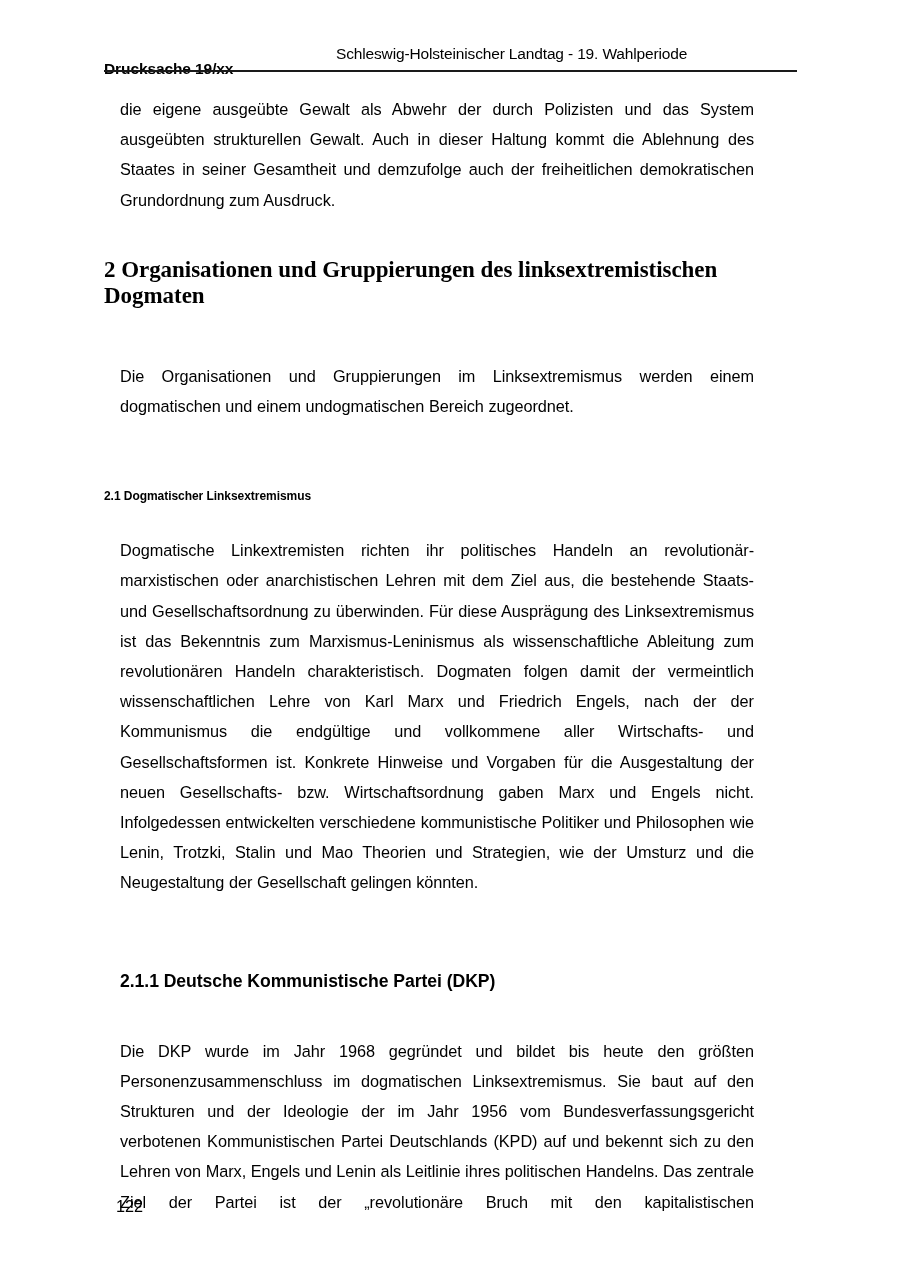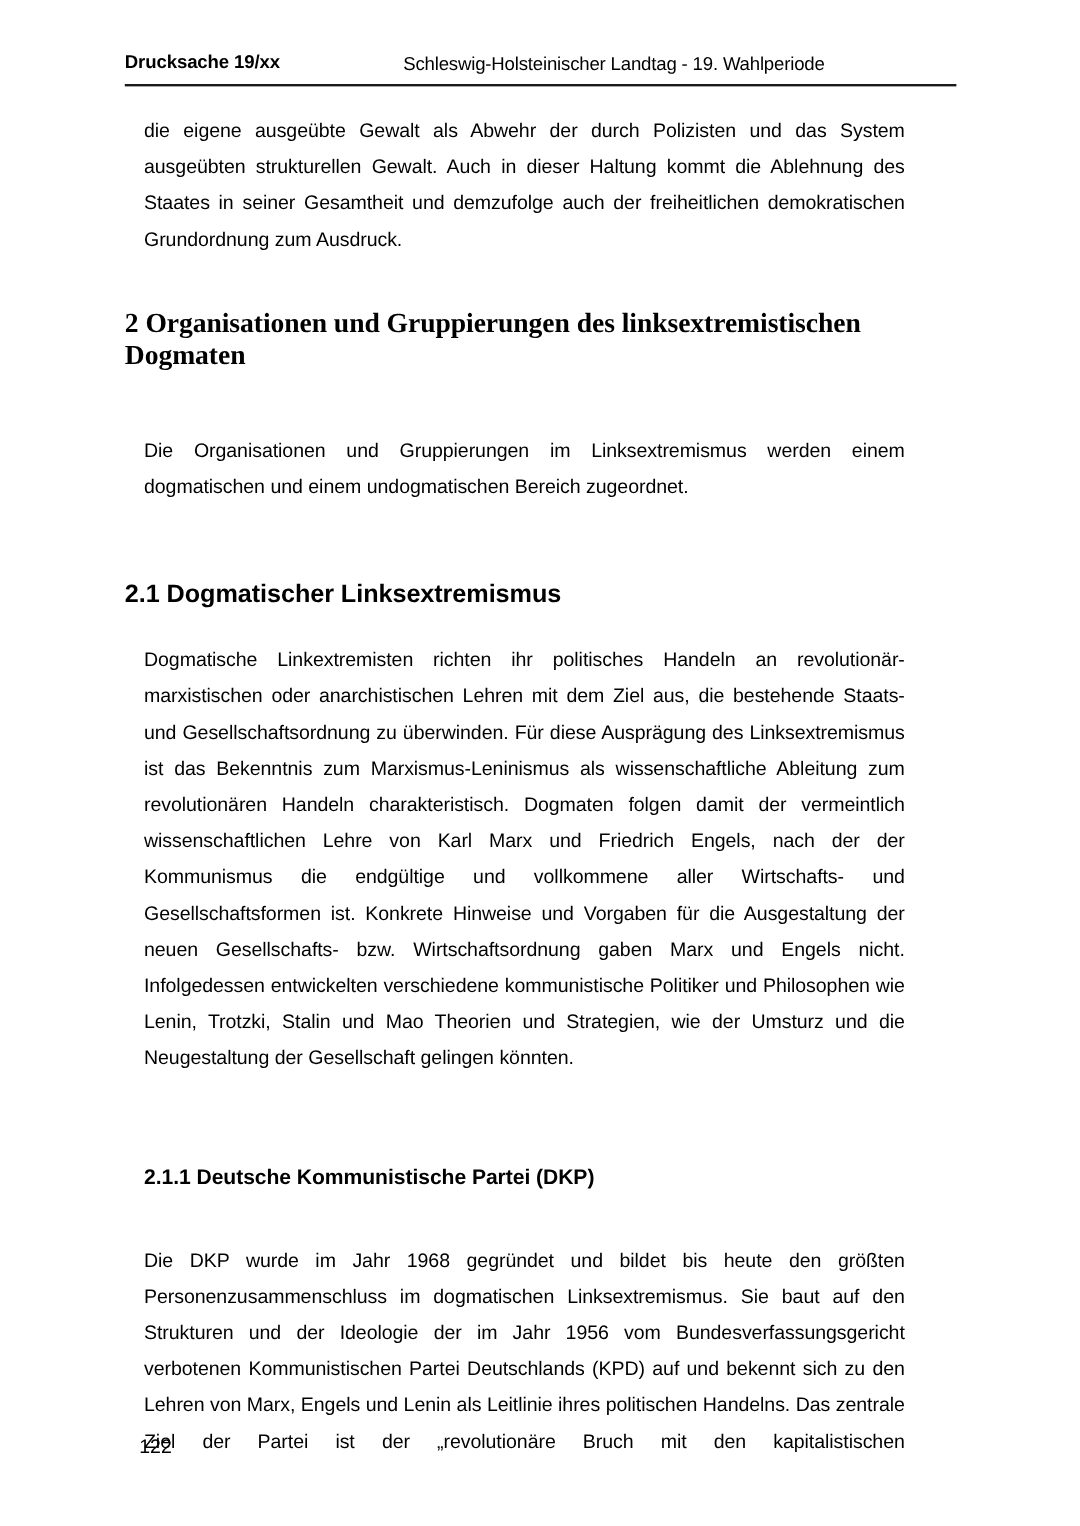--- a/index.html
+++ b/index.html
@@ -29,21 +29,21 @@
   
   .runhead {
     position: relative;
     height: 34px;
     margin-top: 44px;
     width: 693px;
   }
   .runhead-left {
     position: absolute;
     left: 0;
-    top: 0;
+    top: 16px;
     font-size: 15.5px;
     font-weight: bold;
     letter-spacing: -0.1px;
     white-space: nowrap;
   }
   .runhead-center {
     position: absolute;
     left: 232px;
     top: 1px;
     font-size: 15.5px;
@@ -95,21 +95,21 @@
   }
   h2.sec::after {
     content: "";
     display: inline-block;
     width: 100%;
   }
   h2.sec .tail { display: block; }
 
   h3.sec {
     margin: 0;
-    font-size: 21px;
+    font-size: 12px;
     font-weight: bold;
     line-height: 26px;
     letter-spacing: -0.05px;
     white-space: nowrap;
   }
 
   h4.sec {
     margin: 16px;
     font-size: 17.6px;
     font-weight: bold;

